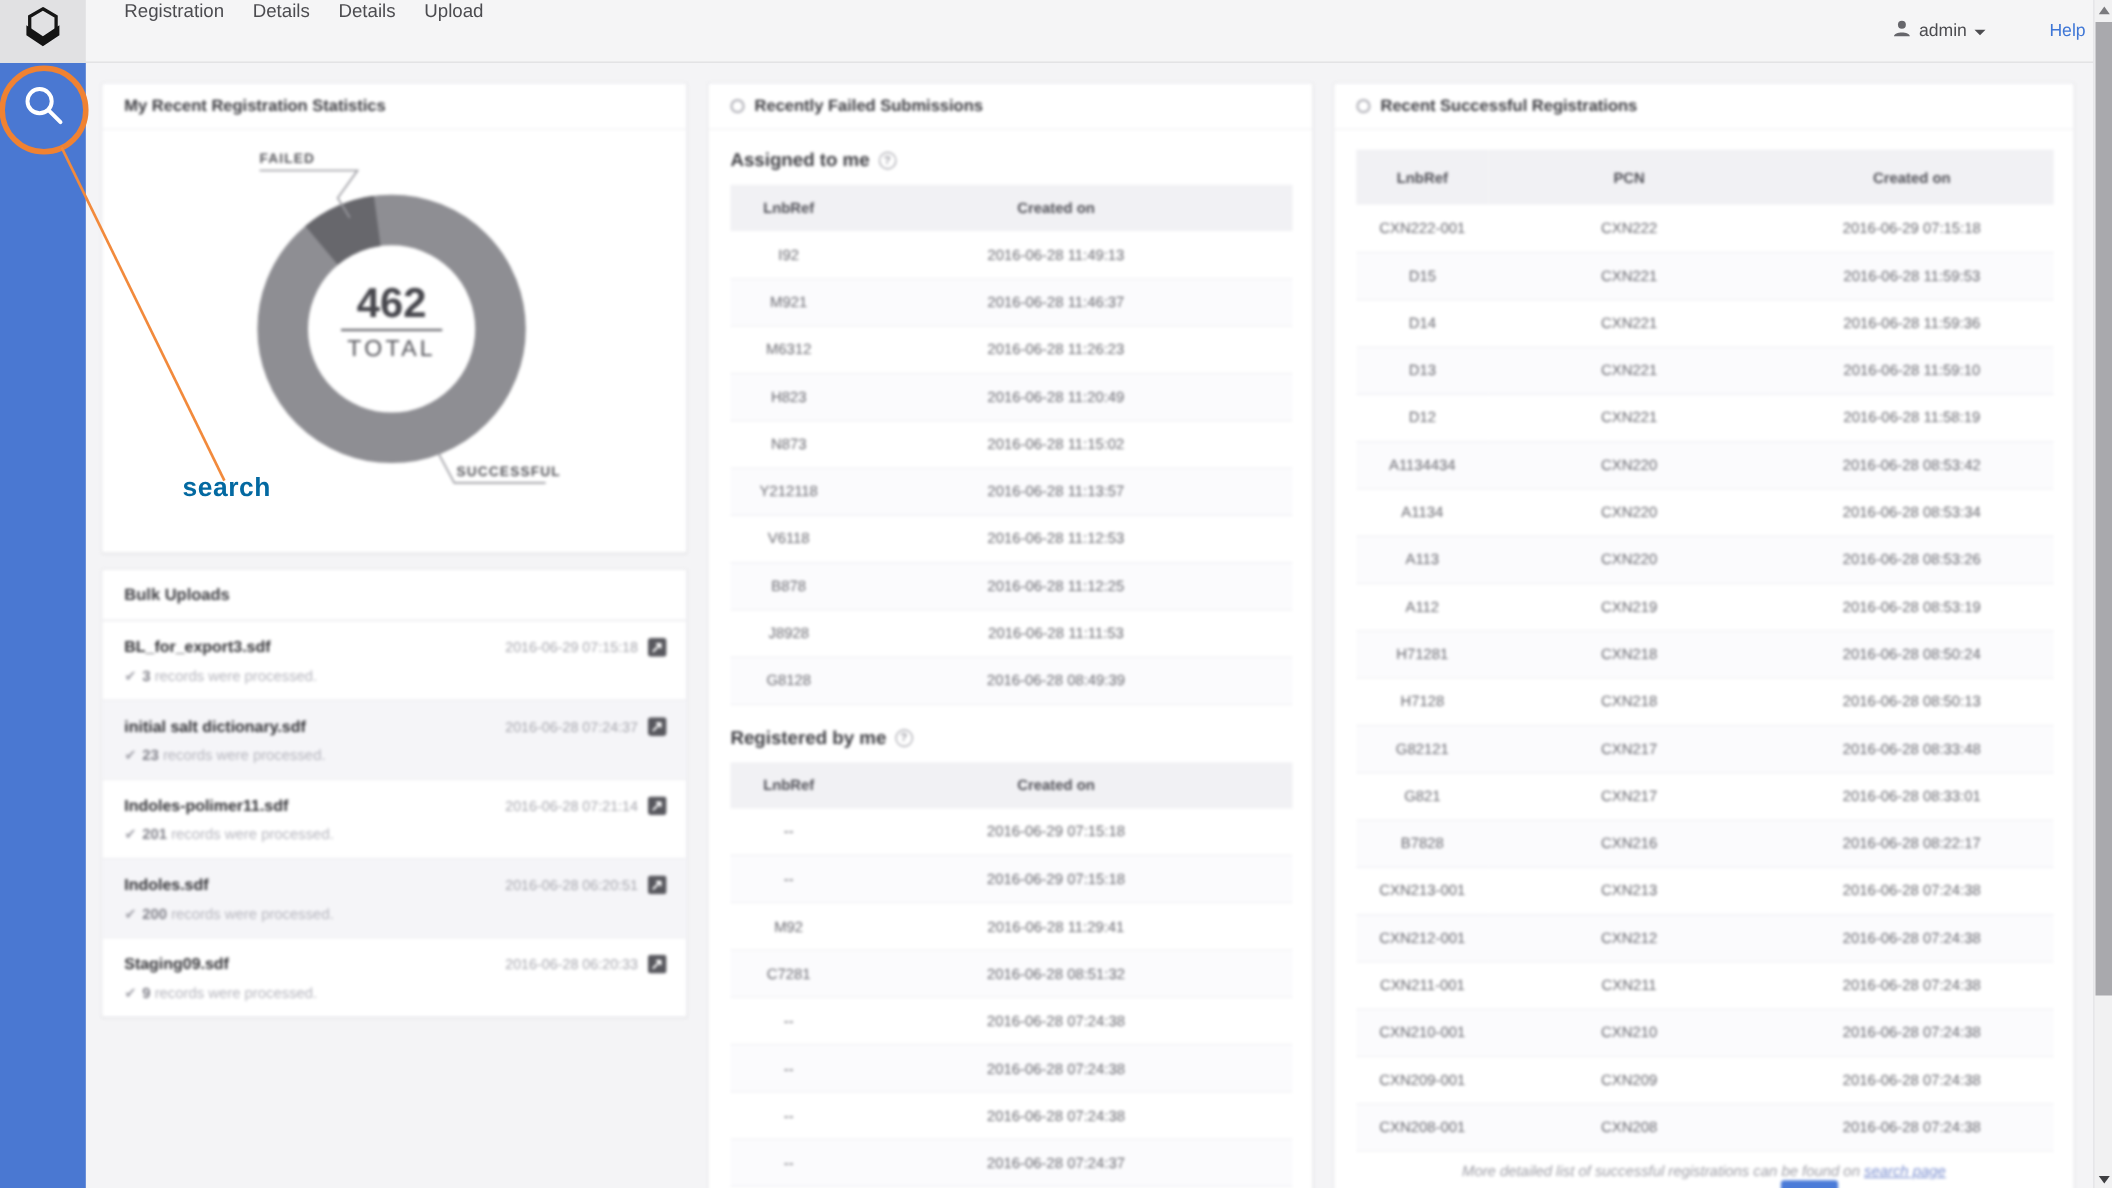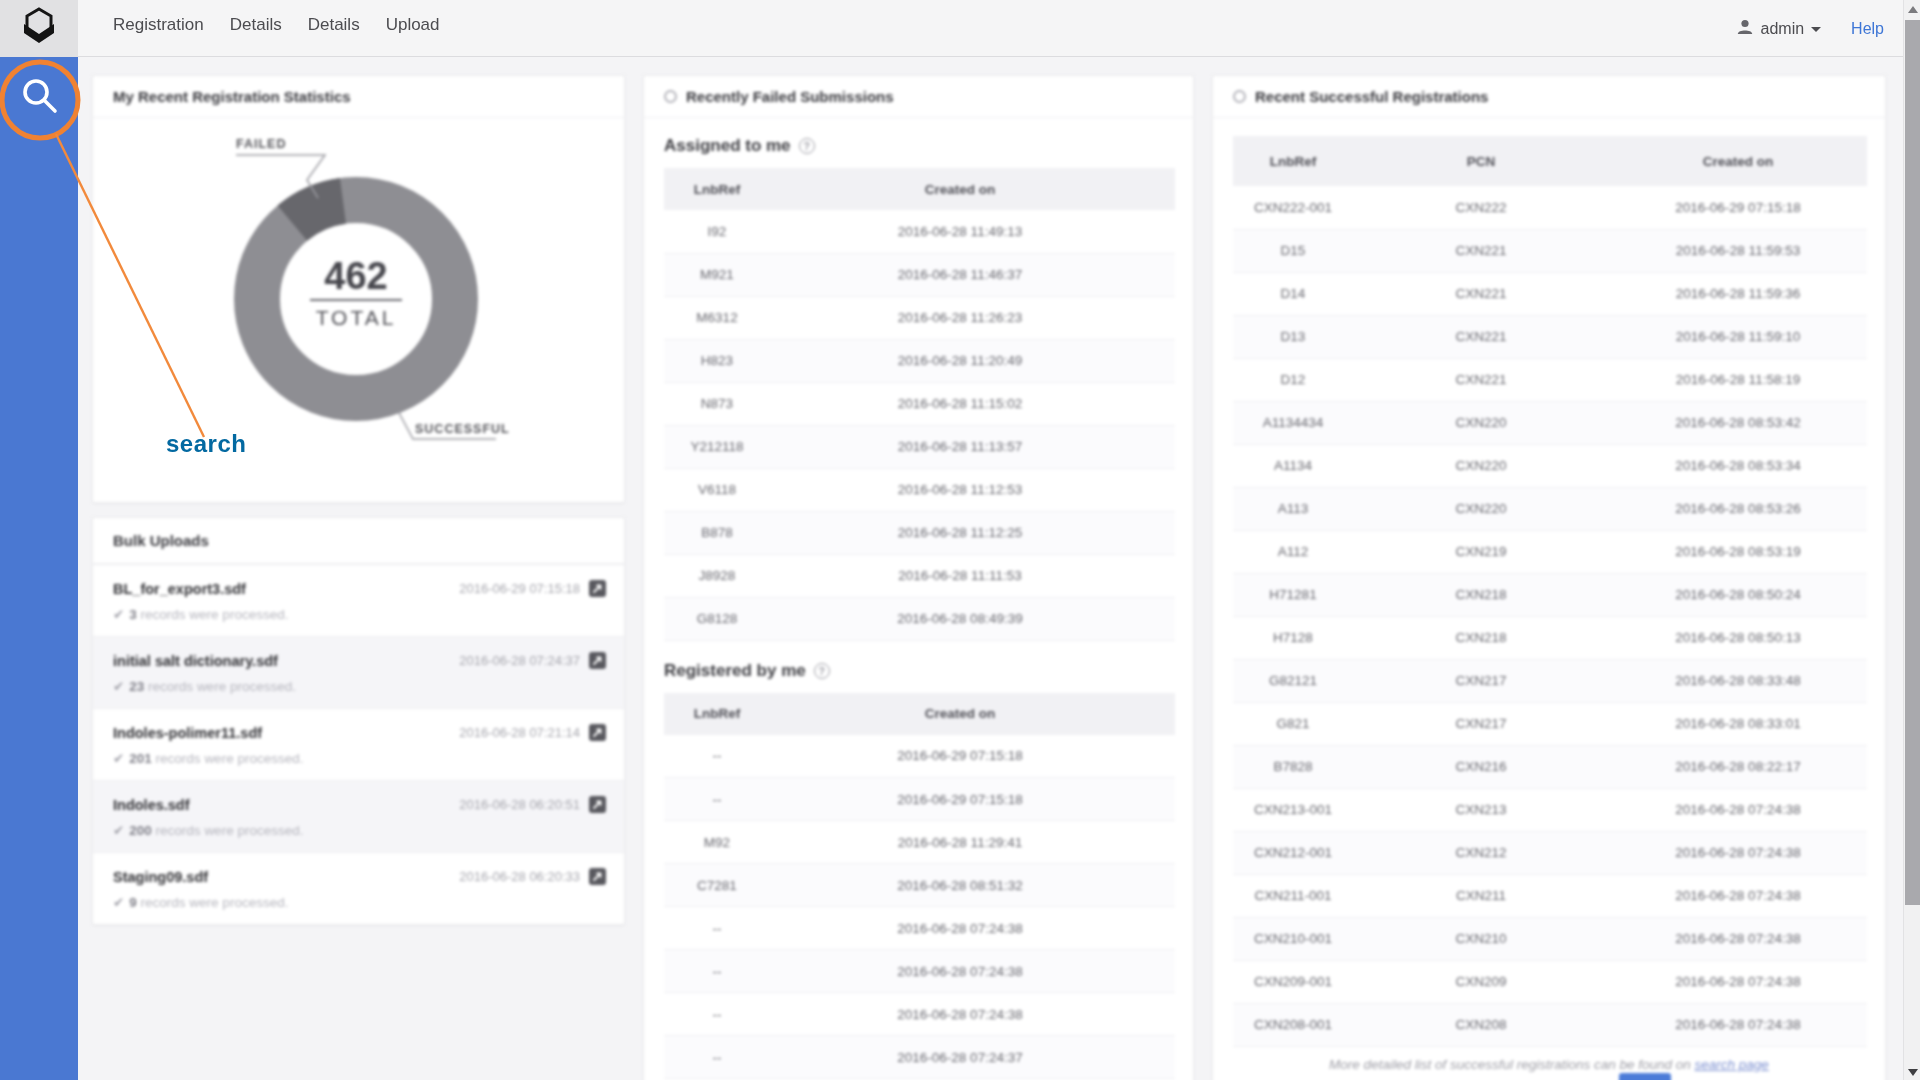--- a/index.html
+++ b/index.html
@@ -4,27 +4,27 @@
 <style>
   * { margin:0; padding:0; box-sizing:border-box; }
   html,body { width:1920px; height:1080px; overflow:hidden; }
   body { font-family:"Liberation Sans", sans-serif; background:#f4f4f6; position:relative; }
 
   
   #topbar { position:absolute; left:0; top:0; width:1920px; height:57px; background:#f5f5f6;
             border-bottom:1px solid #dcdcdf; z-index:6; }
   #logo-tile { position:absolute; left:0; top:0; width:78px; height:57px; background:#e1e1e3;
                display:flex; align-items:center; justify-content:center; cursor:pointer; }
-  #main-nav { position:absolute; left:113px; top:0; height:50px; display:flex; gap:26px; align-items:center; }
+  #main-nav { position:absolute; left:113px; top:0; height:50px; display:flex; gap:26px; align-items:flex-start; }
   .nav-item { font-size:17px; color:#4c4c50; cursor:pointer; }
-  #topbar-right { position:absolute; right:36px; top:0; height:57px; display:flex; align-items:center; gap:30px; }
+  #topbar-right { position:absolute; right:24px; top:0; height:57px; display:flex; align-items:center; gap:30px; }
   #user-menu { display:flex; align-items:center; gap:7px; cursor:pointer; font-size:16px; color:#4c4c50; }
   .caret { width:0; height:0; border-left:5px solid transparent; border-right:5px solid transparent;
            border-top:5px solid #4c4c50; margin-top:2px; }
-  #help-link { font-size:16px; color:#3e76d6; cursor:pointer; }
+  #help-link { font-size:16px; color:#3e76d6; cursor:pointer;margin-left:28px; }
 
   
   #sidebar { position:absolute; left:0; top:57px; width:78px; height:1023px; background:#4a78d2; z-index:5; }
   #search-btn { width:78px; height:80px; display:flex; align-items:center; justify-content:center; cursor:pointer; }
 
   
   #annotation { position:absolute; left:0; top:0; width:300px; height:500px; z-index:20; pointer-events:none; }
   #annotation-label { position:absolute; left:166px; top:430px; z-index:21; font-size:24px; font-weight:bold;
                       letter-spacing:0.5px; color:#0369a1; }
 

